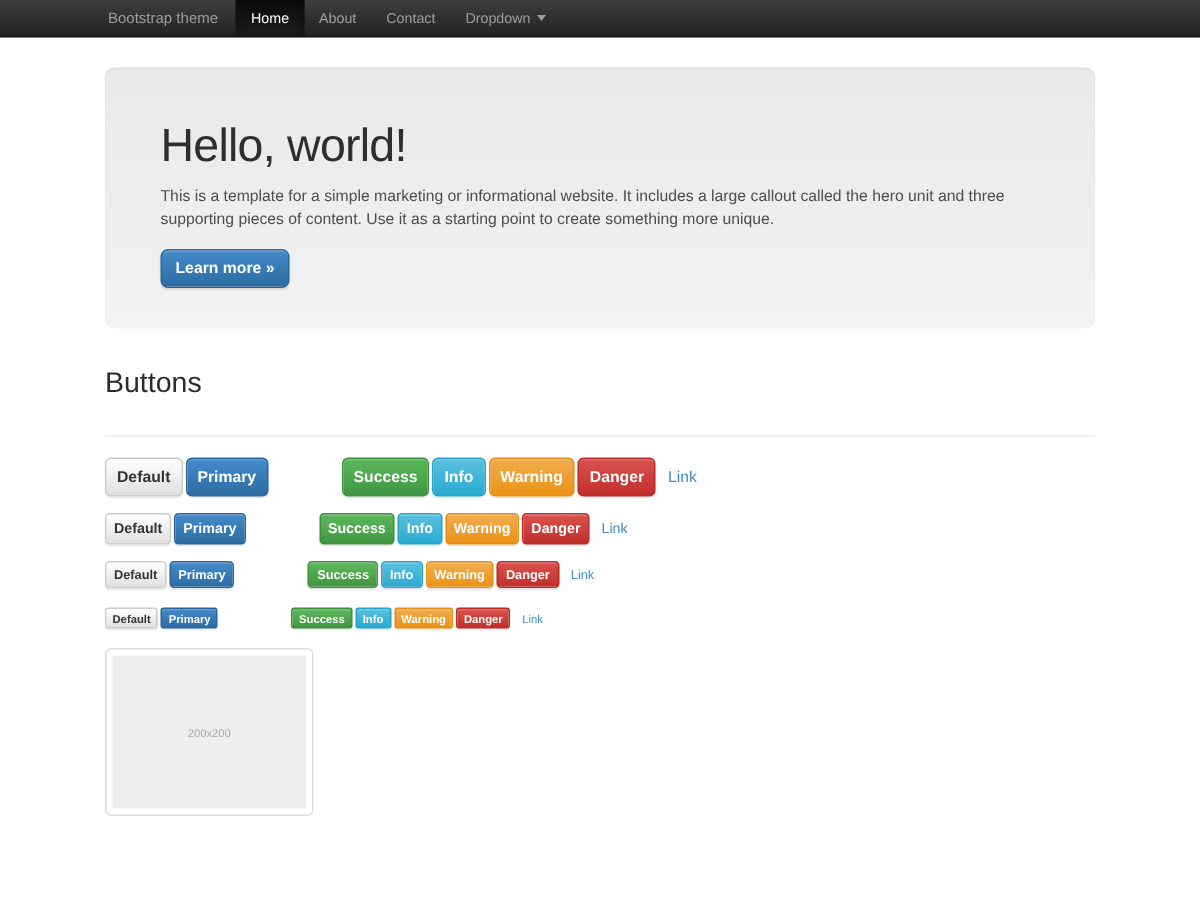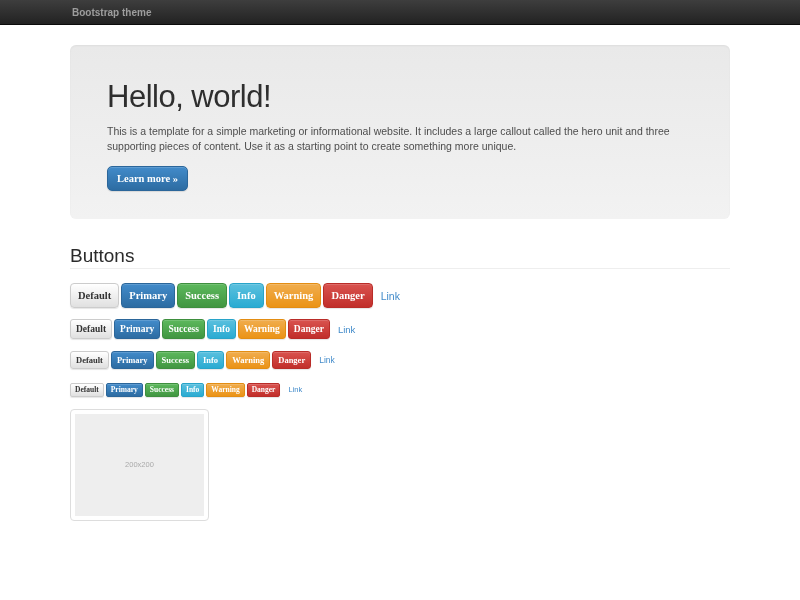--- a/index.html
+++ b/index.html
@@ -5,21 +5,21 @@
   * { margin: 0; padding: 0; box-sizing: border-box; }
   html, body { width: 800px; height: 600px; overflow: hidden; background: #fff; }
   body { font-family: "Liberation Sans", "DejaVu Sans", sans-serif; color: #333; }
 
   
   .navbar {
     height: 25px;
     background: linear-gradient(to bottom, #3e3e3e 0%, #222 100%);
     border-bottom: 1px solid #0c0c0c;
   }
-  .navbar .container { display: flex; align-items: stretch; height: 100%; font-weight: bold; }
+  .navbar .container { display: flex; align-items: stretch; height: 100%; }
   .navbar-brand {
     color: #9d9d9d;
     font-size: 10px;
     line-height: 25px;
     padding: 0 12px 0 2px;
     white-space: nowrap;
     cursor: pointer;
   }
   .navbar-nav { display: flex; align-items: stretch; list-style: none; }
   .nav-item {
@@ -67,51 +67,51 @@
     font-size: 10.5px;
     line-height: 15px;
     color: #4d4d4d;
     margin-bottom: 12px;
     max-width: 590px;
   }
 
   
   .btn {
     display: inline-block;
-    font-family: Liberation Serif, serif;
+    font-family: Liberation Sans, sans-serif;
     font-weight: bold;
     text-align: center;
     border: 1px solid transparent;
     cursor: pointer;
     vertical-align: middle;
     margin-right: 2px;
     box-shadow: inset 0 1px 0 rgba(255,255,255,.15), 0 1px 1px rgba(0,0,0,.1);
     color: #fff;
   }
   .btn-default { background: linear-gradient(to bottom, #ffffff 0%, #e0e0e0 100%); border-color: #ccc; color: #333; }
   .btn-primary { background: linear-gradient(to bottom, #428bca 0%, #2d6ca2 100%); border-color: #2b669a; }
-  .btn-success { background: linear-gradient(to bottom, #5cb85c 0%, #419641 100%); border-color: #3e8f3e; }
+  .btn-success { background: linear-gradient(to bottom, #5cb85c 0%, #419641 100%); border-color: #3e8f3e; margin-left: 47px; }
   .btn-info    { background: linear-gradient(to bottom, #5bc0de 0%, #2aabd2 100%); border-color: #28a4c9; text-align: center; }
   .btn-warning { background: linear-gradient(to bottom, #f0ad4e 0%, #eb9316 100%); border-color: #e38d13; }
   .btn-danger  { background: linear-gradient(to bottom, #d9534f 0%, #c12e2a 100%); border-color: #b92c28; }
 
   .btn-lg      { font-size: 10.5px; padding: 6px 7px; border-radius: 4px; }
   .btn-default-size { font-size: 9.5px; padding: 4px 5px; border-radius: 3px; }
   .btn-sm      { font-size: 8.5px; padding: 3px 5px; border-radius: 3px; }
   .btn-xs      { font-size: 7.5px; padding: 1.5px 4px; border-radius: 2px; }
 
   .btn-link { color: #428bca; cursor: pointer; margin-left: 6px; vertical-align: middle; text-decoration: none; }
   .btn-link.size-lg { font-size: 10.5px; }
   .btn-link.size-default { font-size: 9.5px; }
   .btn-link.size-sm { font-size: 8.5px; }
   .btn-link.size-xs { font-size: 7.5px; }
 
   .section-title {
     margin-top: 26px;
-    padding-bottom: 1px;
+    padding-bottom: 23px;
     border-bottom: 1px solid #eee;
     font-size: 19px;
     font-weight: 500;
     color: #2b2b2b;
   }
   .btn-rows { margin-top: 14px; }
   .btn-row { margin-bottom: 11px; }
   .btn-row:last-child { margin-bottom: 0; }
 
   
@@ -141,20 +141,26 @@
     font-size: 7.5px;
     color: #aaa;
   }
 </style>
 </head>
 <body>
 
 <nav class="navbar">
   <div class="container">
     <span class="navbar-brand">Bootstrap theme</span>
+    <ul class="navbar-nav">
+        <li class="nav-item active">Home</li>
+        <li class="nav-item">About</li>
+        <li class="nav-item">Contact</li>
+        <li class="nav-item">Dropdown<span class="caret"></span></li>
+      </ul>
   </div>
 </nav>
 
 <div class="container">
 
   <div class="jumbotron">
     <h1>Hello, world!</h1>
     <p>This is a template for a simple marketing or informational website. It includes a large callout called the hero unit and three supporting pieces of content. Use it as a starting point to create something more unique.</p>
     <button class="btn btn-primary hero-btn">Learn more »</button>
   </div>

